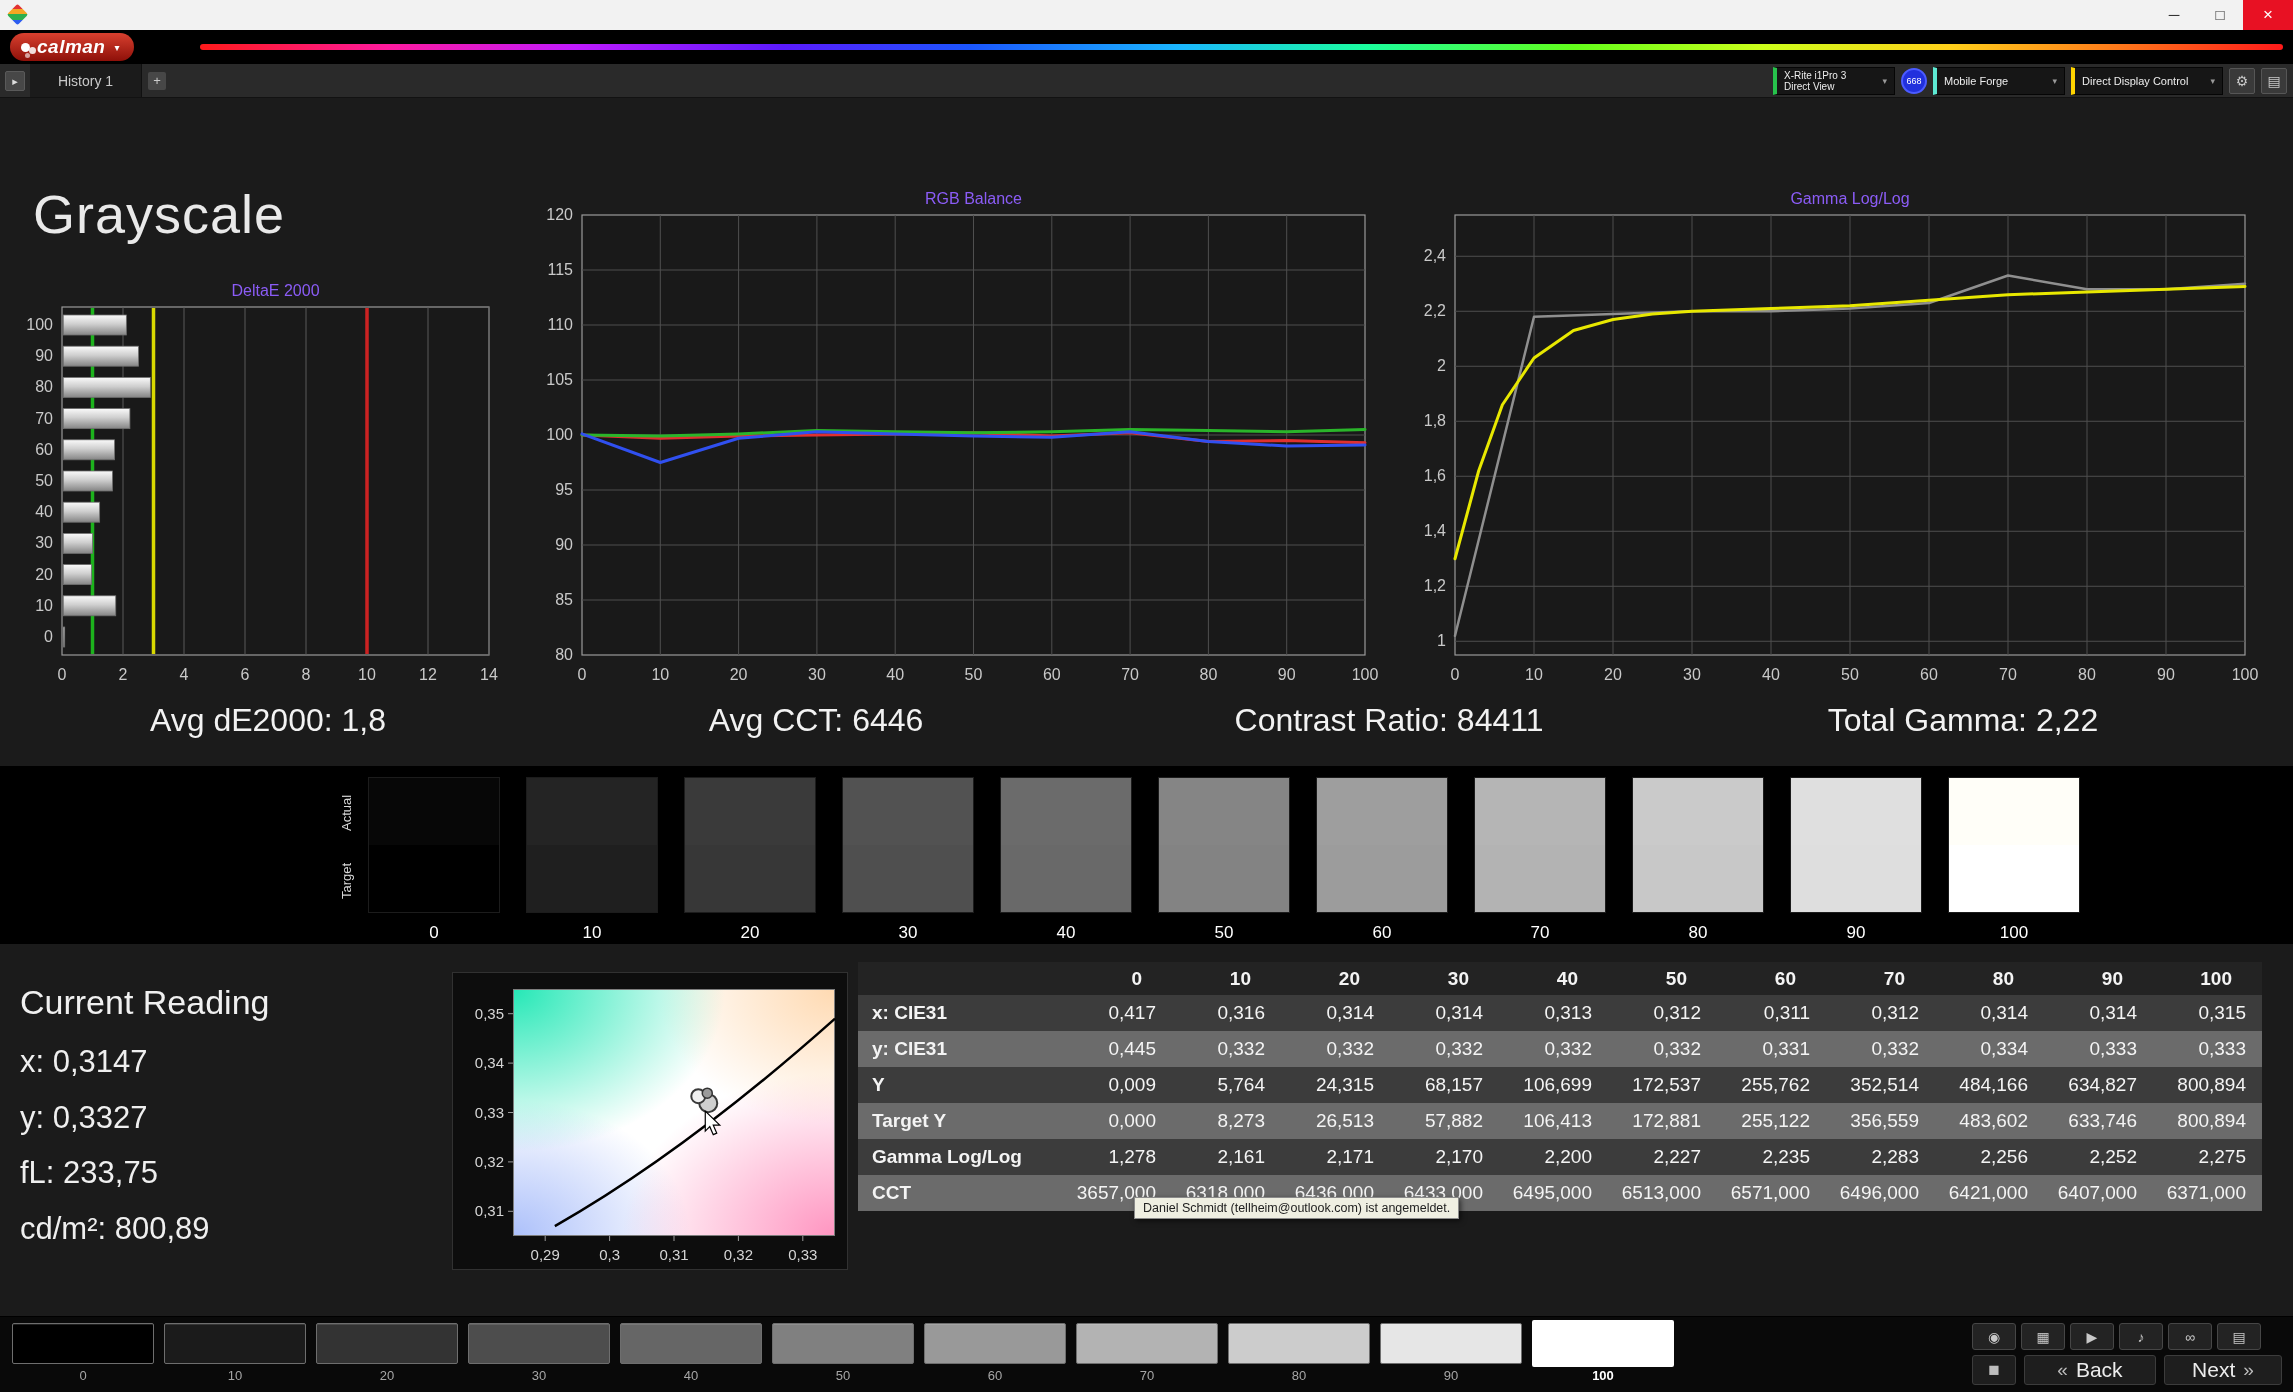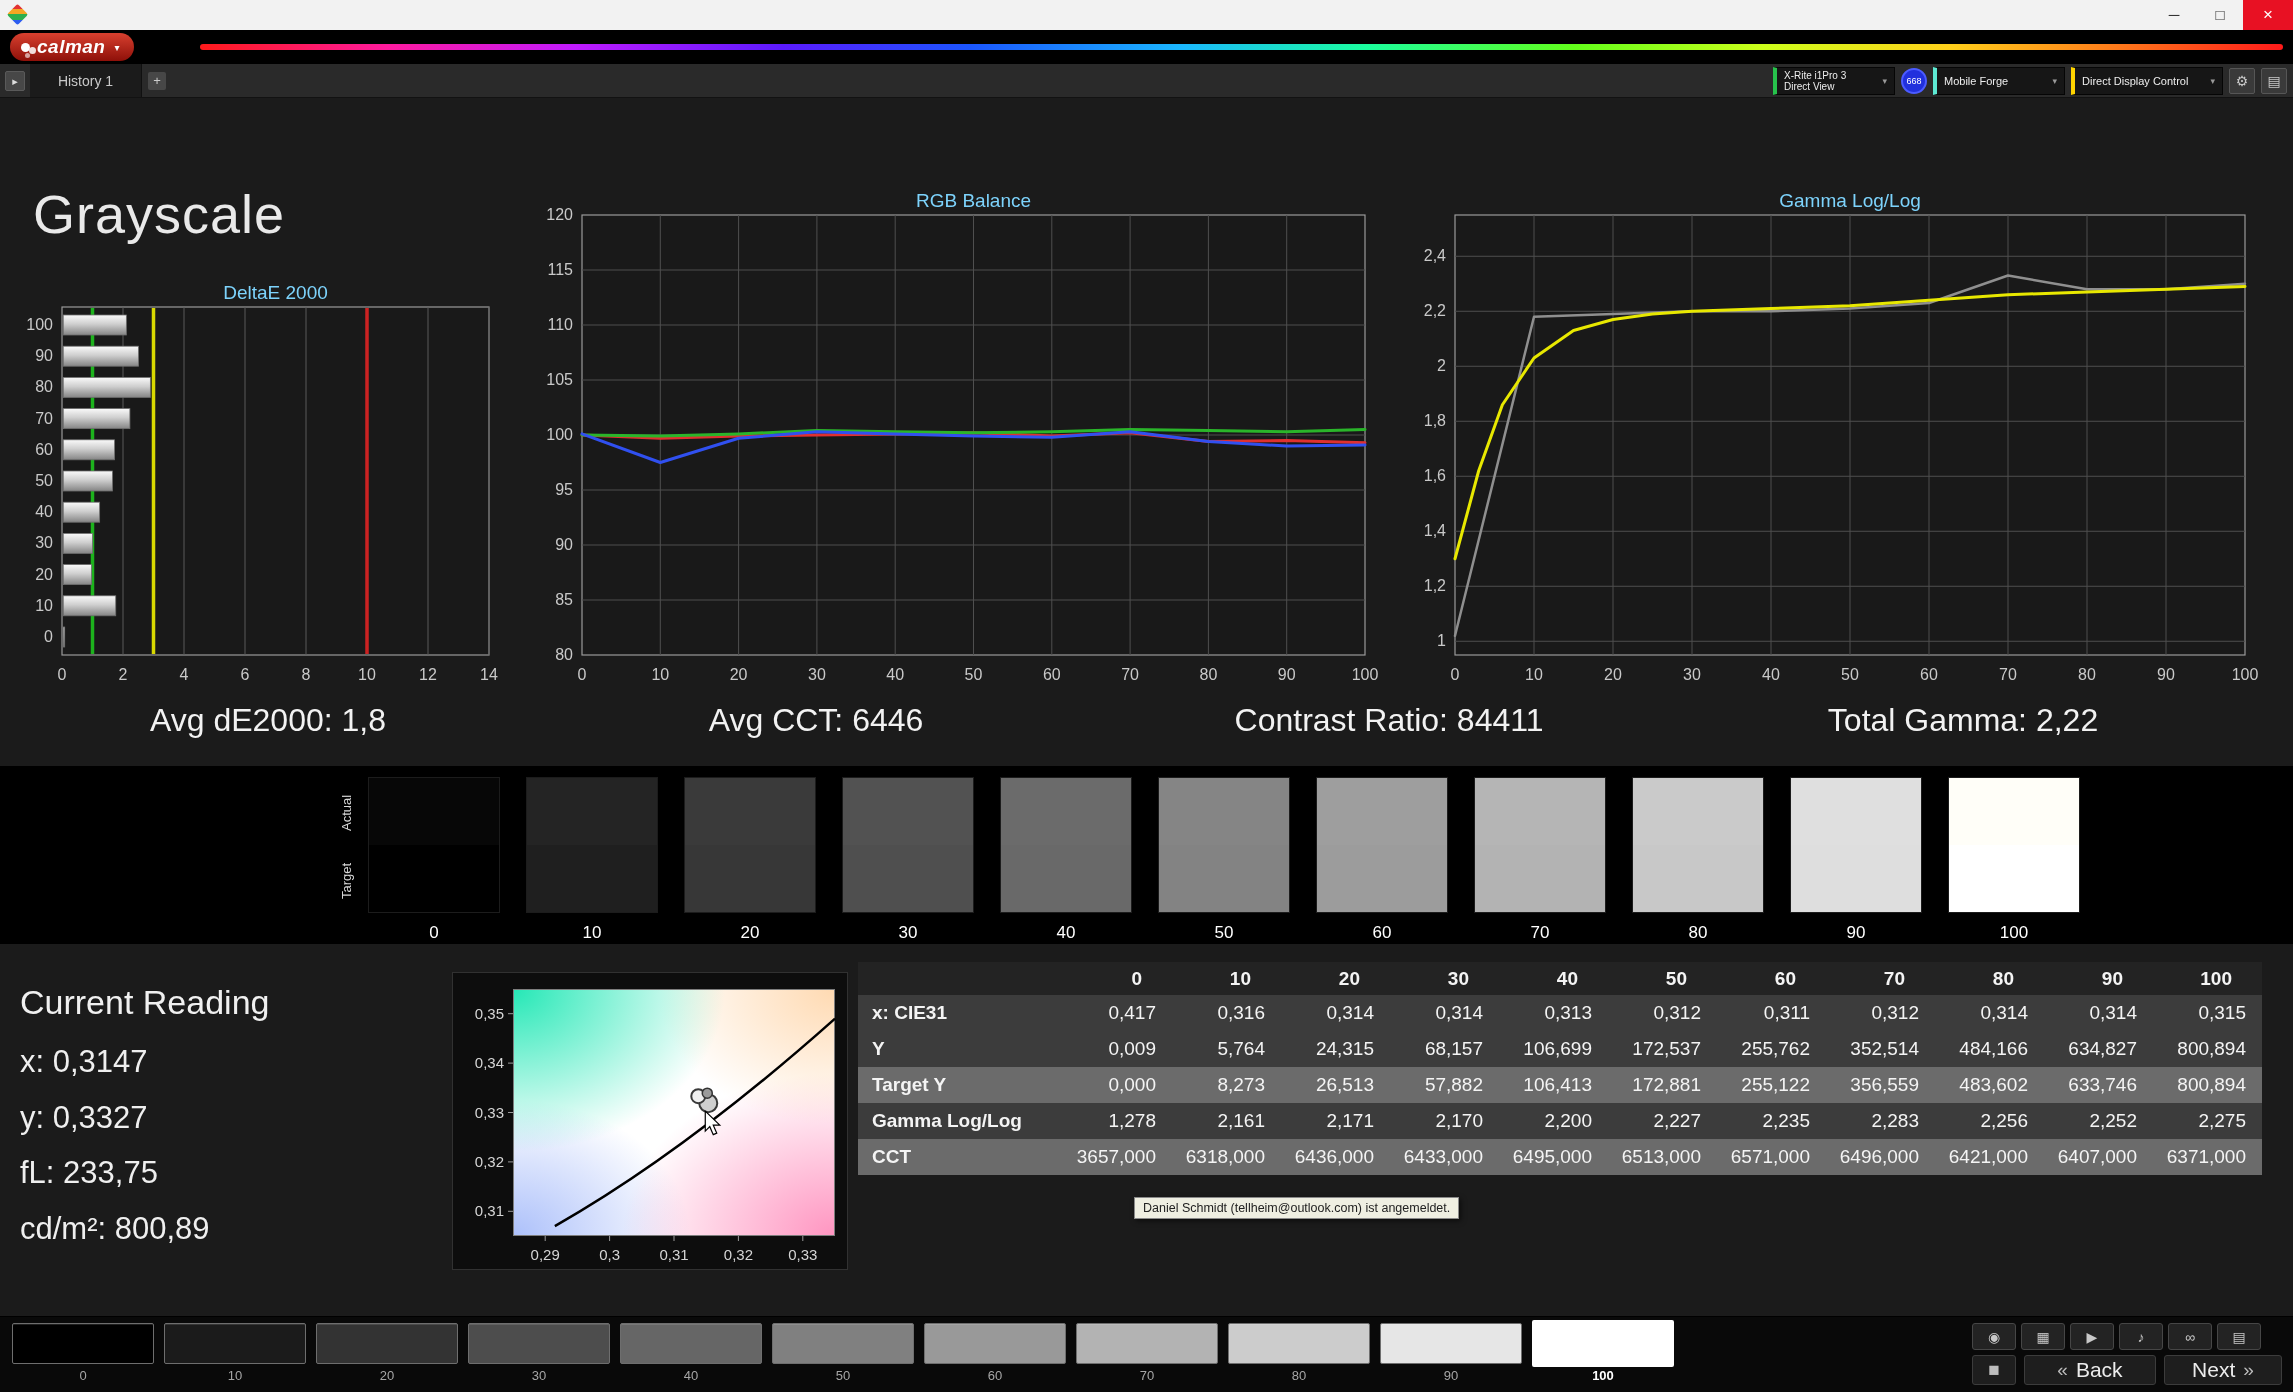--- a/index.html
+++ b/index.html
@@ -44,21 +44,21 @@
   .drop-btn.gray{border-left:4px solid #5eead4;width:132px;font-size:11px}
   .drop-btn.yellow{border-left:4px solid #ffd400;width:152px;font-size:11px}
   .two-line{display:flex;flex-direction:column;font-size:10px;line-height:11px}
   #meter-badge{width:26px;height:26px;border-radius:50%;background:#2130dd;border:2px solid #4b5bff;color:#fff;
     font-size:9px;display:flex;align-items:center;justify-content:center}
   .sq-btn{width:26px;height:26px;background:#3a3a3a;border:1px solid #565656;border-radius:2px;color:#c9c9c9;
     font-size:14px;display:flex;align-items:center;justify-content:center}
 
   
   #page-title{position:absolute;left:33px;top:183px;font-size:54px;color:#e9e9e9;letter-spacing:1px}
-  .chart-title{position:absolute;color:#7dd3fc;font-size:19px;text-align:center;white-space:nowrap}
+  .chart-title{position:absolute;color:#8b5cf6;font-size:16px;text-align:center;white-space:nowrap}
   #deltae-title{left:62px;width:427px;top:282px}
   #rgb-title{left:582px;width:783px;top:190px}
   #gamma-title{left:1455px;width:790px;top:190px}
   #deltae-chart{position:absolute;left:16px;top:300px;width:490px;height:400px}
   #rgb-chart{position:absolute;left:536px;top:190px;width:880px;height:510px}
   #gamma-chart{position:absolute;left:1410px;top:190px;width:890px;height:510px}
   .stat{position:absolute;top:702px;font-size:32px;color:#f2f2f2;transform:translateX(-50%);white-space:nowrap}
   #stat-de{left:268px} #stat-cct{left:816px} #stat-contrast{left:1389px} #stat-gamma{left:1963px}
 
   
@@ -455,20 +455,34 @@
         <td>0,316</td>
         <td>0,314</td>
         <td>0,314</td>
         <td>0,313</td>
         <td>0,312</td>
         <td>0,311</td>
         <td>0,312</td>
         <td>0,314</td>
         <td>0,314</td>
         <td>0,315</td>
+      </tr>
+      <tr class="even">
+        <th>y: CIE31</th>
+        <td>0,445</td>
+        <td>0,332</td>
+        <td>0,332</td>
+        <td>0,332</td>
+        <td>0,332</td>
+        <td>0,332</td>
+        <td>0,331</td>
+        <td>0,332</td>
+        <td>0,334</td>
+        <td>0,333</td>
+        <td>0,333</td>
       </tr>
       <tr class="odd">
         <th>Y</th>
         <td>0,009</td>
         <td>5,764</td>
         <td>24,315</td>
         <td>68,157</td>
         <td>106,699</td>
         <td>172,537</td>
         <td>255,762</td>

